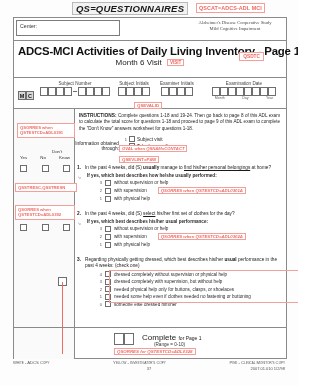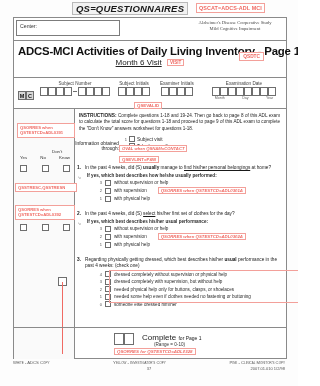--- a/index.html
+++ b/index.html
@@ -50,21 +50,21 @@
   .title-wrap{position:relative;height:36px;border-bottom:1px solid #8a8a8a;}
   h1.form-title{
     margin:0;padding:4px 4px 0 4px;
     font-size:11.4px;font-weight:bold;text-align:center;
     letter-spacing:-.2px;color:#111;white-space:nowrap;
   }
   .visit-line{
     position:relative;text-align:center;margin-top:1px;
     font-size:8px;color:#222;
   }
-  .visit-line .vlabel{display:inline-block;vertical-align:middle;text-decoration:underline;}
+  .visit-line .vlabel{display:inline-block;vertical-align:middle;}
   .tag-visit{
     display:inline-block;vertical-align:middle;margin-left:3px;
     font-size:4.6px;font-weight:bold;color:#f06a63;
     border:1px solid #f3a09a;background:#fff;padding:0px 2px;
   }
   .tag-qsdtc{
     position:absolute;right:22px;top:11px;
     font-size:4.8px;font-weight:bold;color:#f06a63;
     border:1px solid #f3a09a;background:#fff;padding:1px 3px;
   }

